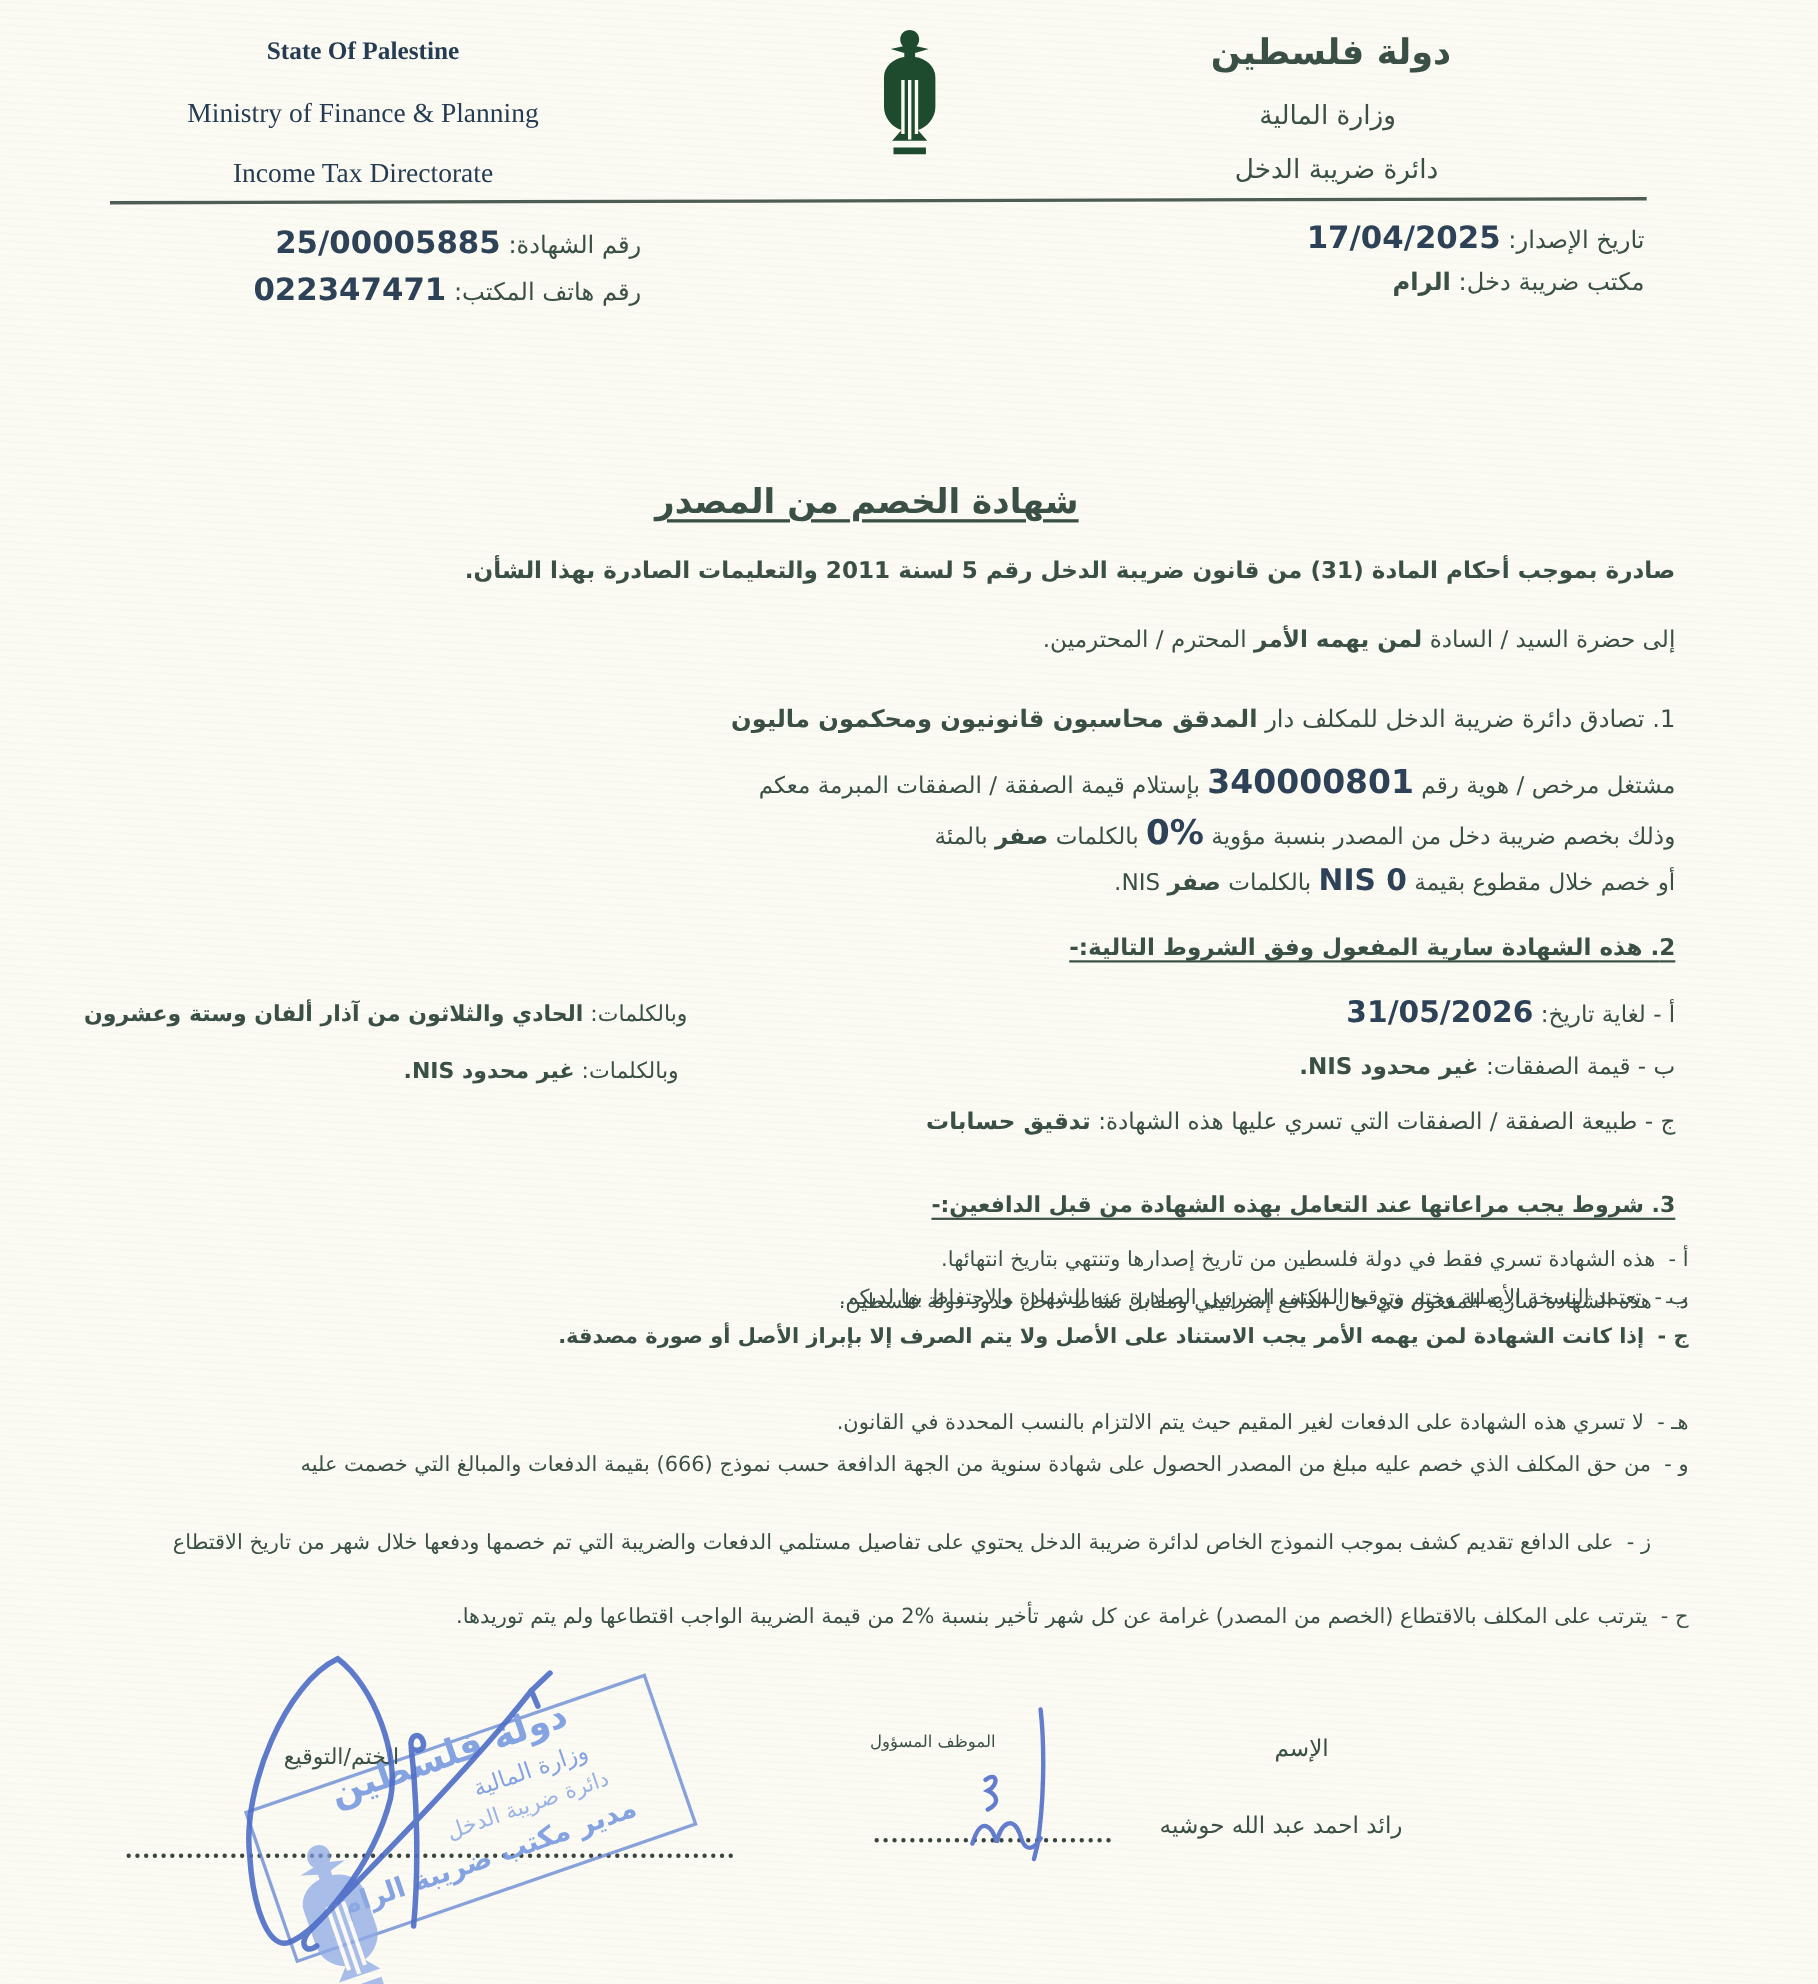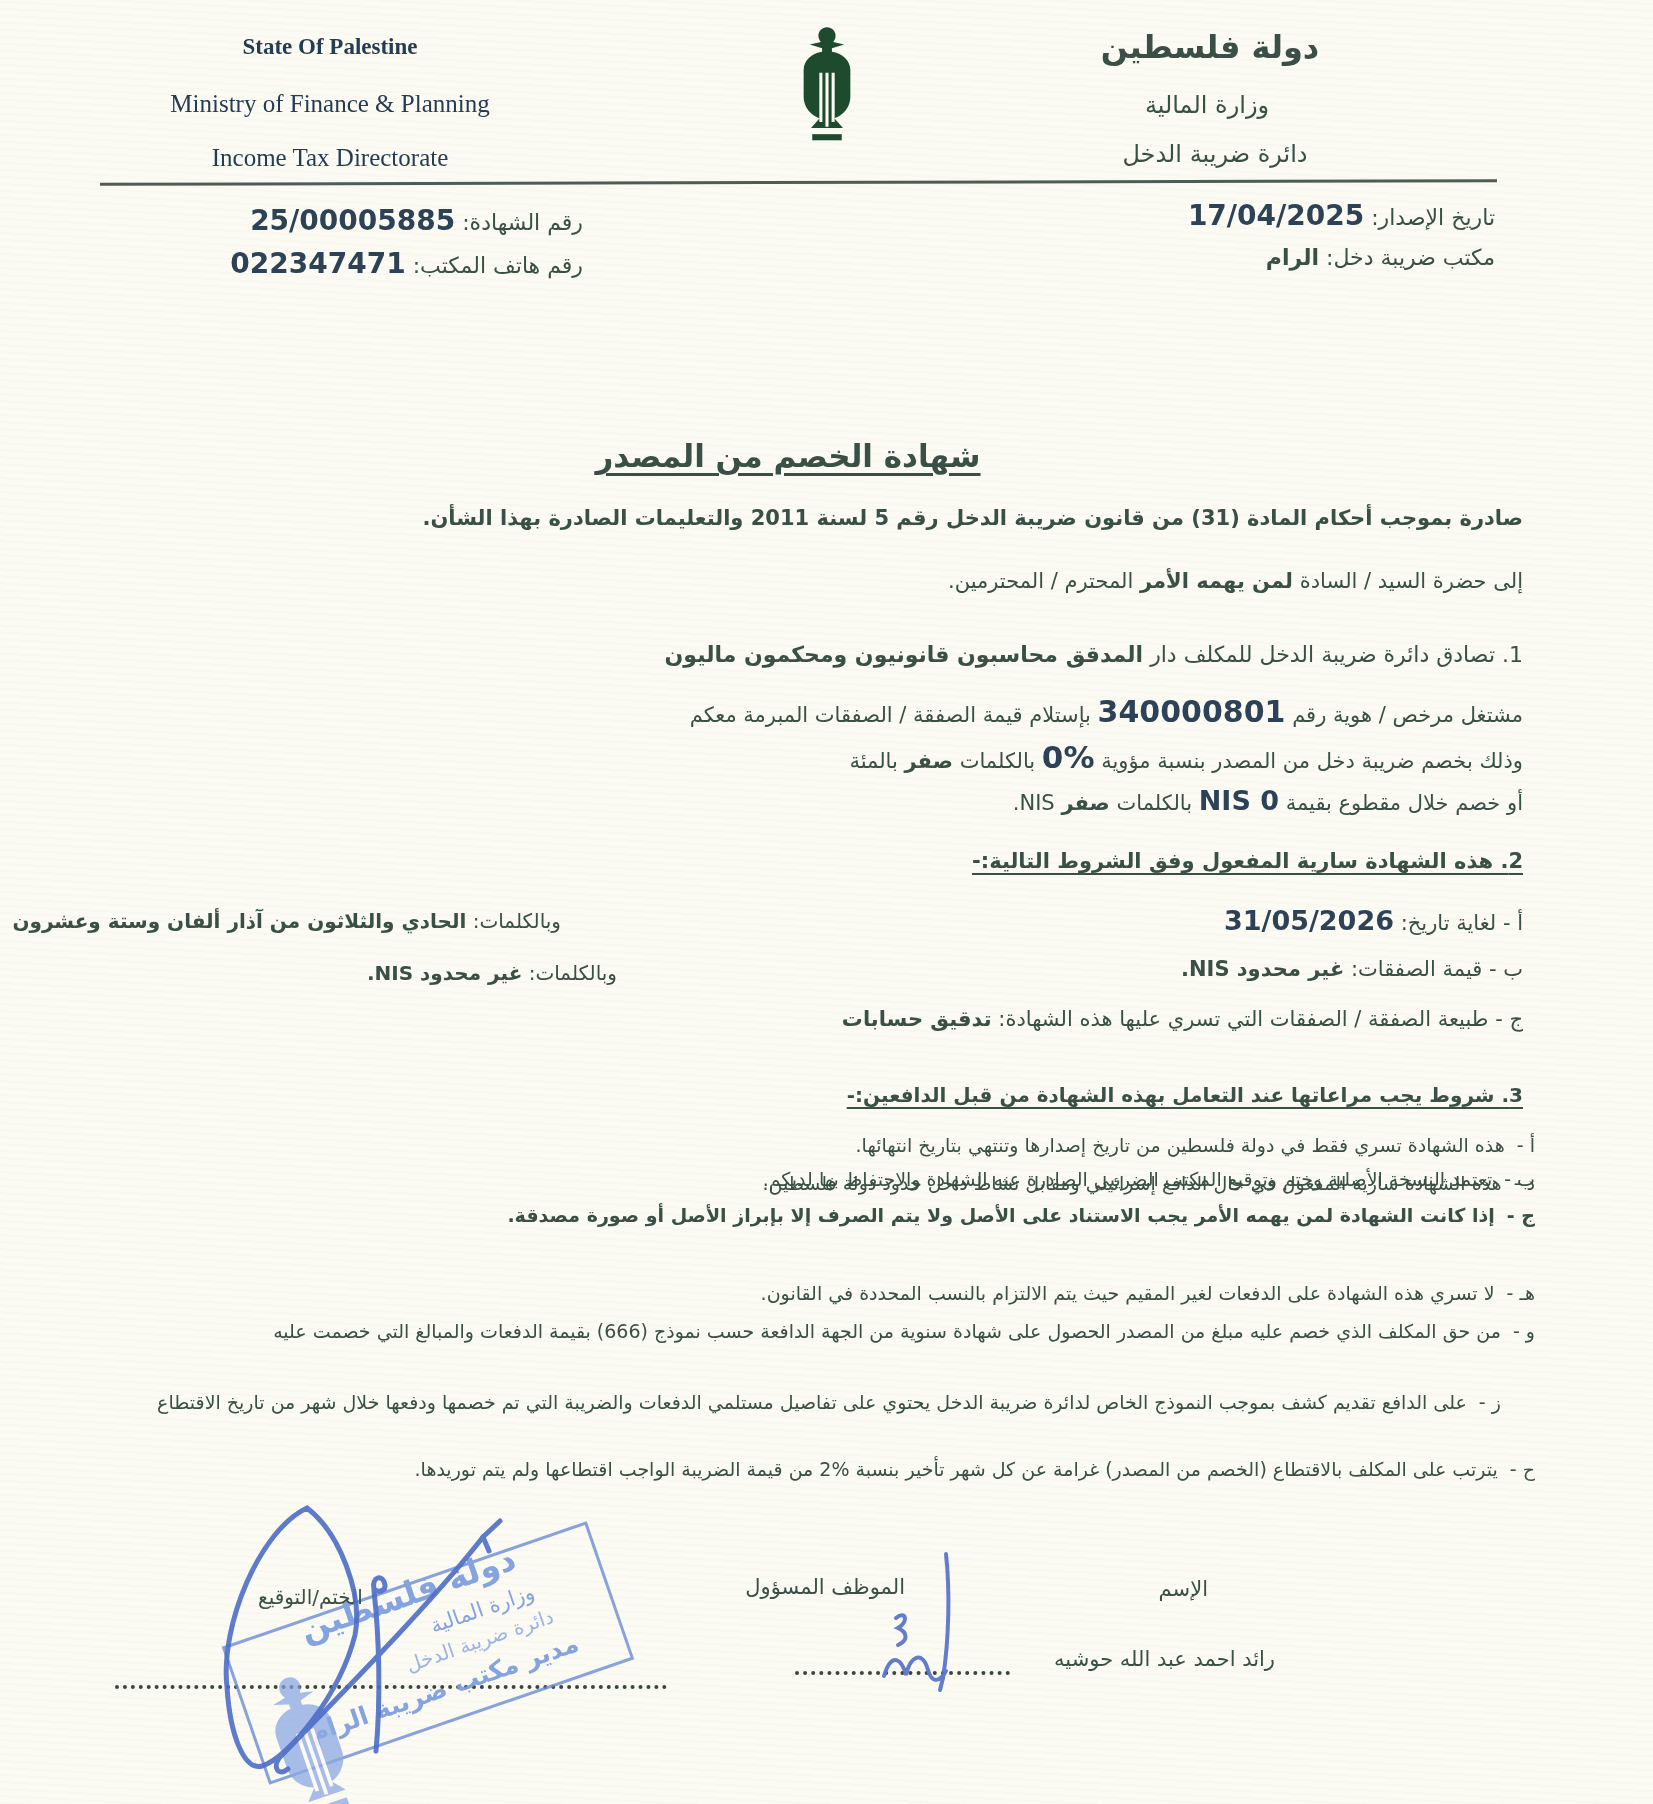--- a/index.html
+++ b/index.html
@@ -96,21 +96,21 @@
   </div>
   <div class="line" style="top:783px; right:130px; font-size:21px;">
     <span>أو خصم خلال مقطوع بقيمة </span><span class="num" style="font-size:27px;">NIS 0</span><span> بالكلمات </span><span class="b">صفر</span><span> NIS.</span>
   </div>
 
   <div class="line b underl" style="top:848px; right:130px; font-size:21px;">2. هذه الشهادة سارية المفعول وفق الشروط التالية:-</div>
 
   <div class="line" style="top:903px; right:130px; font-size:21px;">
     <span>أ  - لغاية تاريخ: </span><span class="num" style="font-size:27px;">31/05/2026</span>
   </div>
-  <div class="line" style="top:908px; right:1092px; font-size:20px;">
+  <div class="line" style="top:908px; right:1028px; font-size:20px;">
     <span>وبالكلمات: </span><span class="b">الحادي والثلاثون من آذار ألفان وستة وعشرون</span>
   </div>
 
   <div class="line" style="top:956px; right:130px; font-size:21px;">
     <span>ب - قيمة الصفقات: </span><span class="b">غير محدود NIS.</span>
   </div>
   <div class="line" style="top:960px; right:1036px; font-size:20px;">
     <span>وبالكلمات: </span><span class="b">غير محدود NIS.</span>
   </div>
 
@@ -140,21 +140,21 @@
   </div>
   <div class="item wrap" style="top:1385px;text-align:center;">
     <span class="marker">ز  -</span><span>على الدافع تقديم كشف بموجب النموذج الخاص لدائرة ضريبة الدخل يحتوي على تفاصيل مستلمي الدفعات والضريبة التي تم خصمها ودفعها خلال شهر من تاريخ الاقتطاع</span>
   </div>
   <div class="item" style="top:1452px;">
     <span class="marker">ح -</span><span>يترتب على المكلف بالاقتطاع (الخصم من المصدر) غرامة عن كل شهر تأخير بنسبة %2 من قيمة الضريبة الواجب اقتطاعها ولم يتم توريدها.</span>
   </div>
 
   <div class="line" style="top:1576px; right:445px; font-size:21px;">الإسم</div>
   <div class="line" style="top:1646px; right:378px; font-size:21px;">رائد احمد عبد الله حوشيه</div>
-  <div class="line" style="top:1574px; right:748px; font-size:21px;">الموظف المسؤول</div>
+  <div class="line" style="top:1574px; right:748px; font-size:15px;">الموظف المسؤول</div>
   <div class="line kh" style="top:1584px; left:258px; font-size:20px;">الختم/التوقيع</div>
 
   <div class="dots" style="top:1666px; left:795px; width:215px;"></div>
   <div class="dots" style="top:1680px; left:115px; width:552px;"></div>
 
   <div class="stamp-box">
     <div class="st1">دولة فلسطين</div>
     <div class="st2">وزارة المالية</div>
     <div class="st3">دائرة ضريبة الدخل</div>
     <div class="st4">مدير مكتب ضريبة الرام</div>

